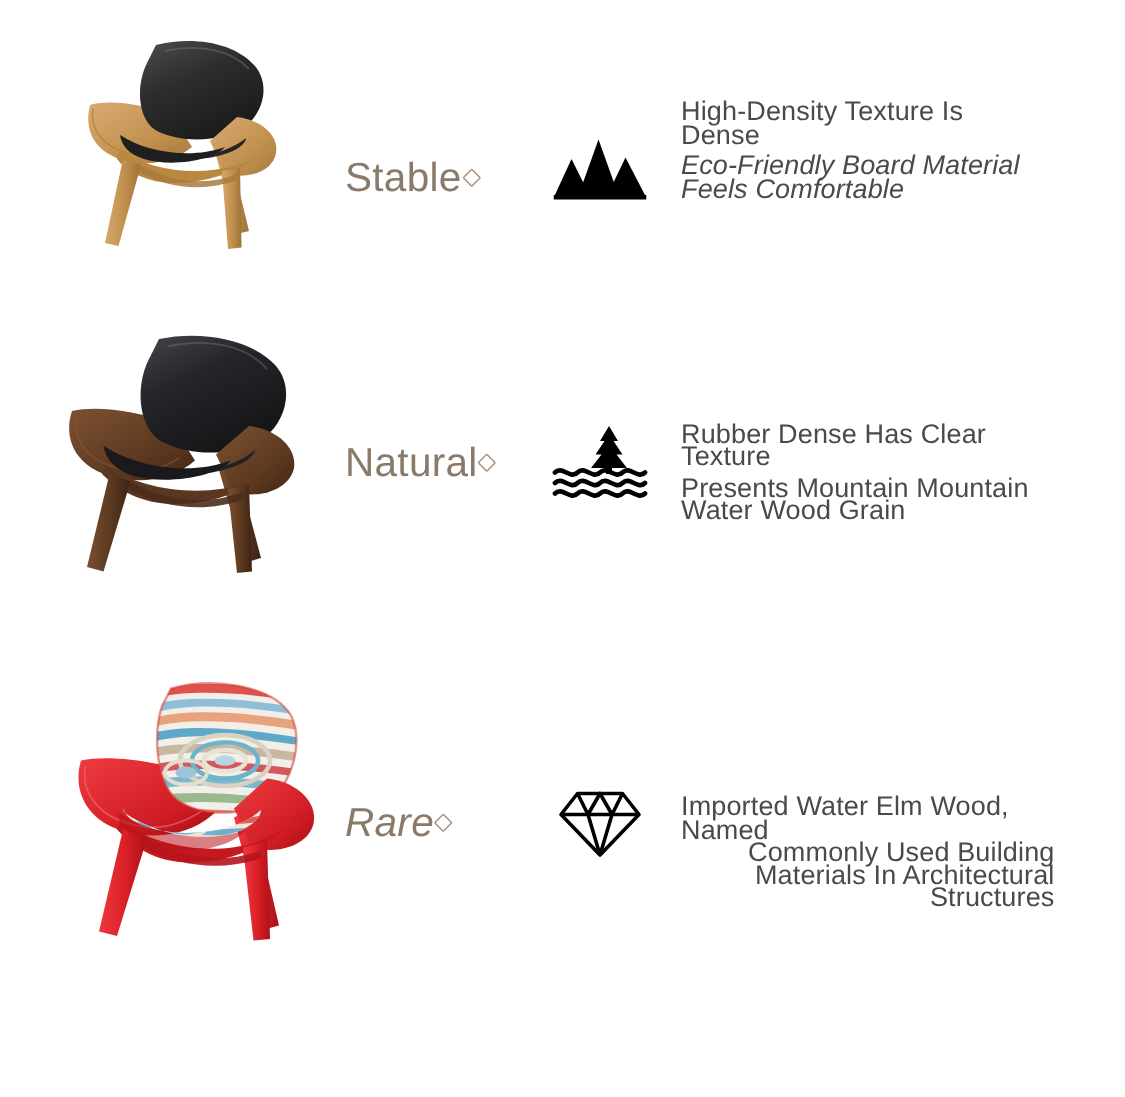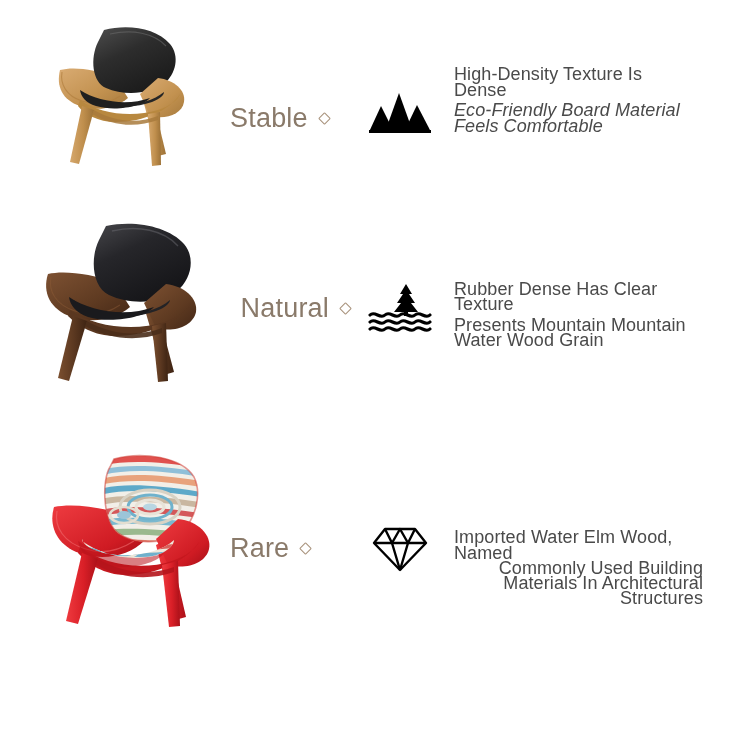--- a/index.html
+++ b/index.html
@@ -50,26 +50,25 @@
   .row-3 .chair-art { left: 42px; top: 10px;  width: 170px; height: 190px; }
 
   .chair-art svg { display: block; width: 100%; height: 100%; }
 
   
   .title-cell {
     position: relative;
     flex: 0 0 120px;
     display: flex;
     align-items: center;
-    gap: 10px;
     height: 100%;
   }
   .row-1 .title-cell { padding-top: 30px; }
-  .row-2 .title-cell { padding-top: 6px; justify-content: flex-end; }
-  .row-3 .title-cell { padding-top: 16px; }
+  .row-2 .title-cell { padding-top: 6px; }
+  .row-3 .title-cell { padding-top: 16px; font-style: italic; }
 
   .feature-title {
     font-size: 27px;
     color: #8a7a6a;
     letter-spacing: 0.2px;
     white-space: nowrap;
     font-weight: 400;
   }
   .title-marker {
     display: inline-block;

